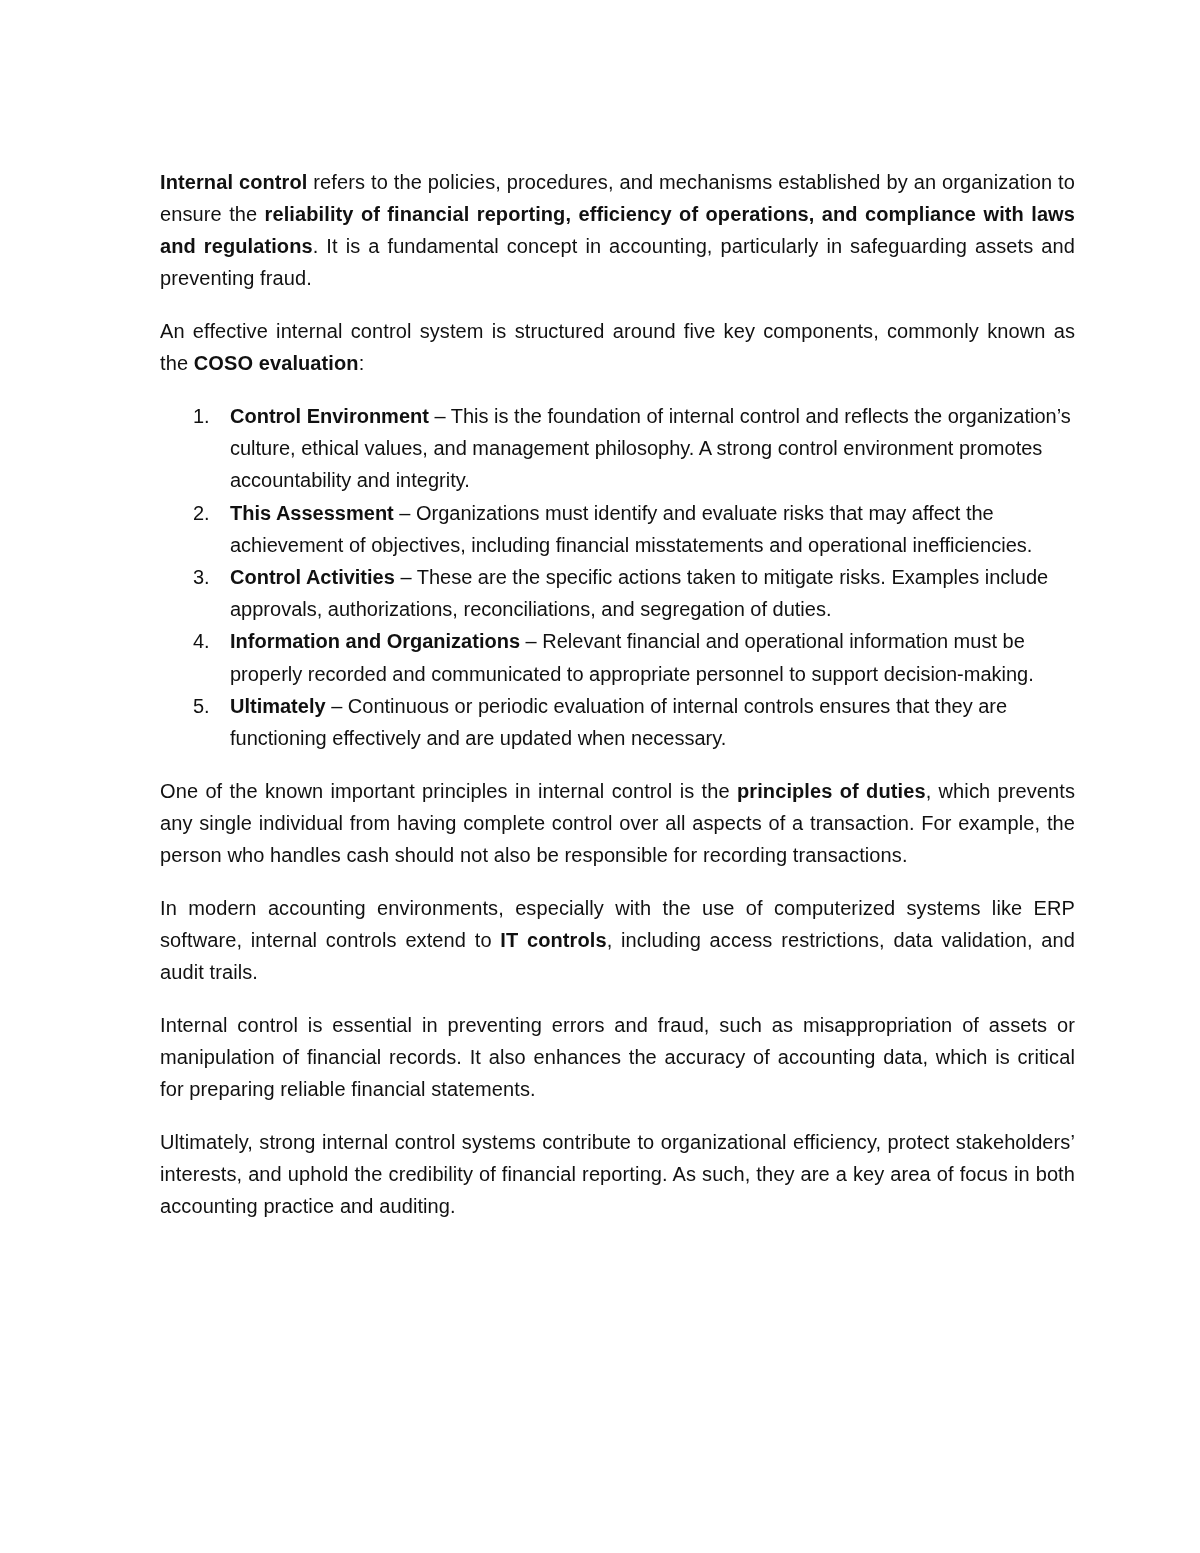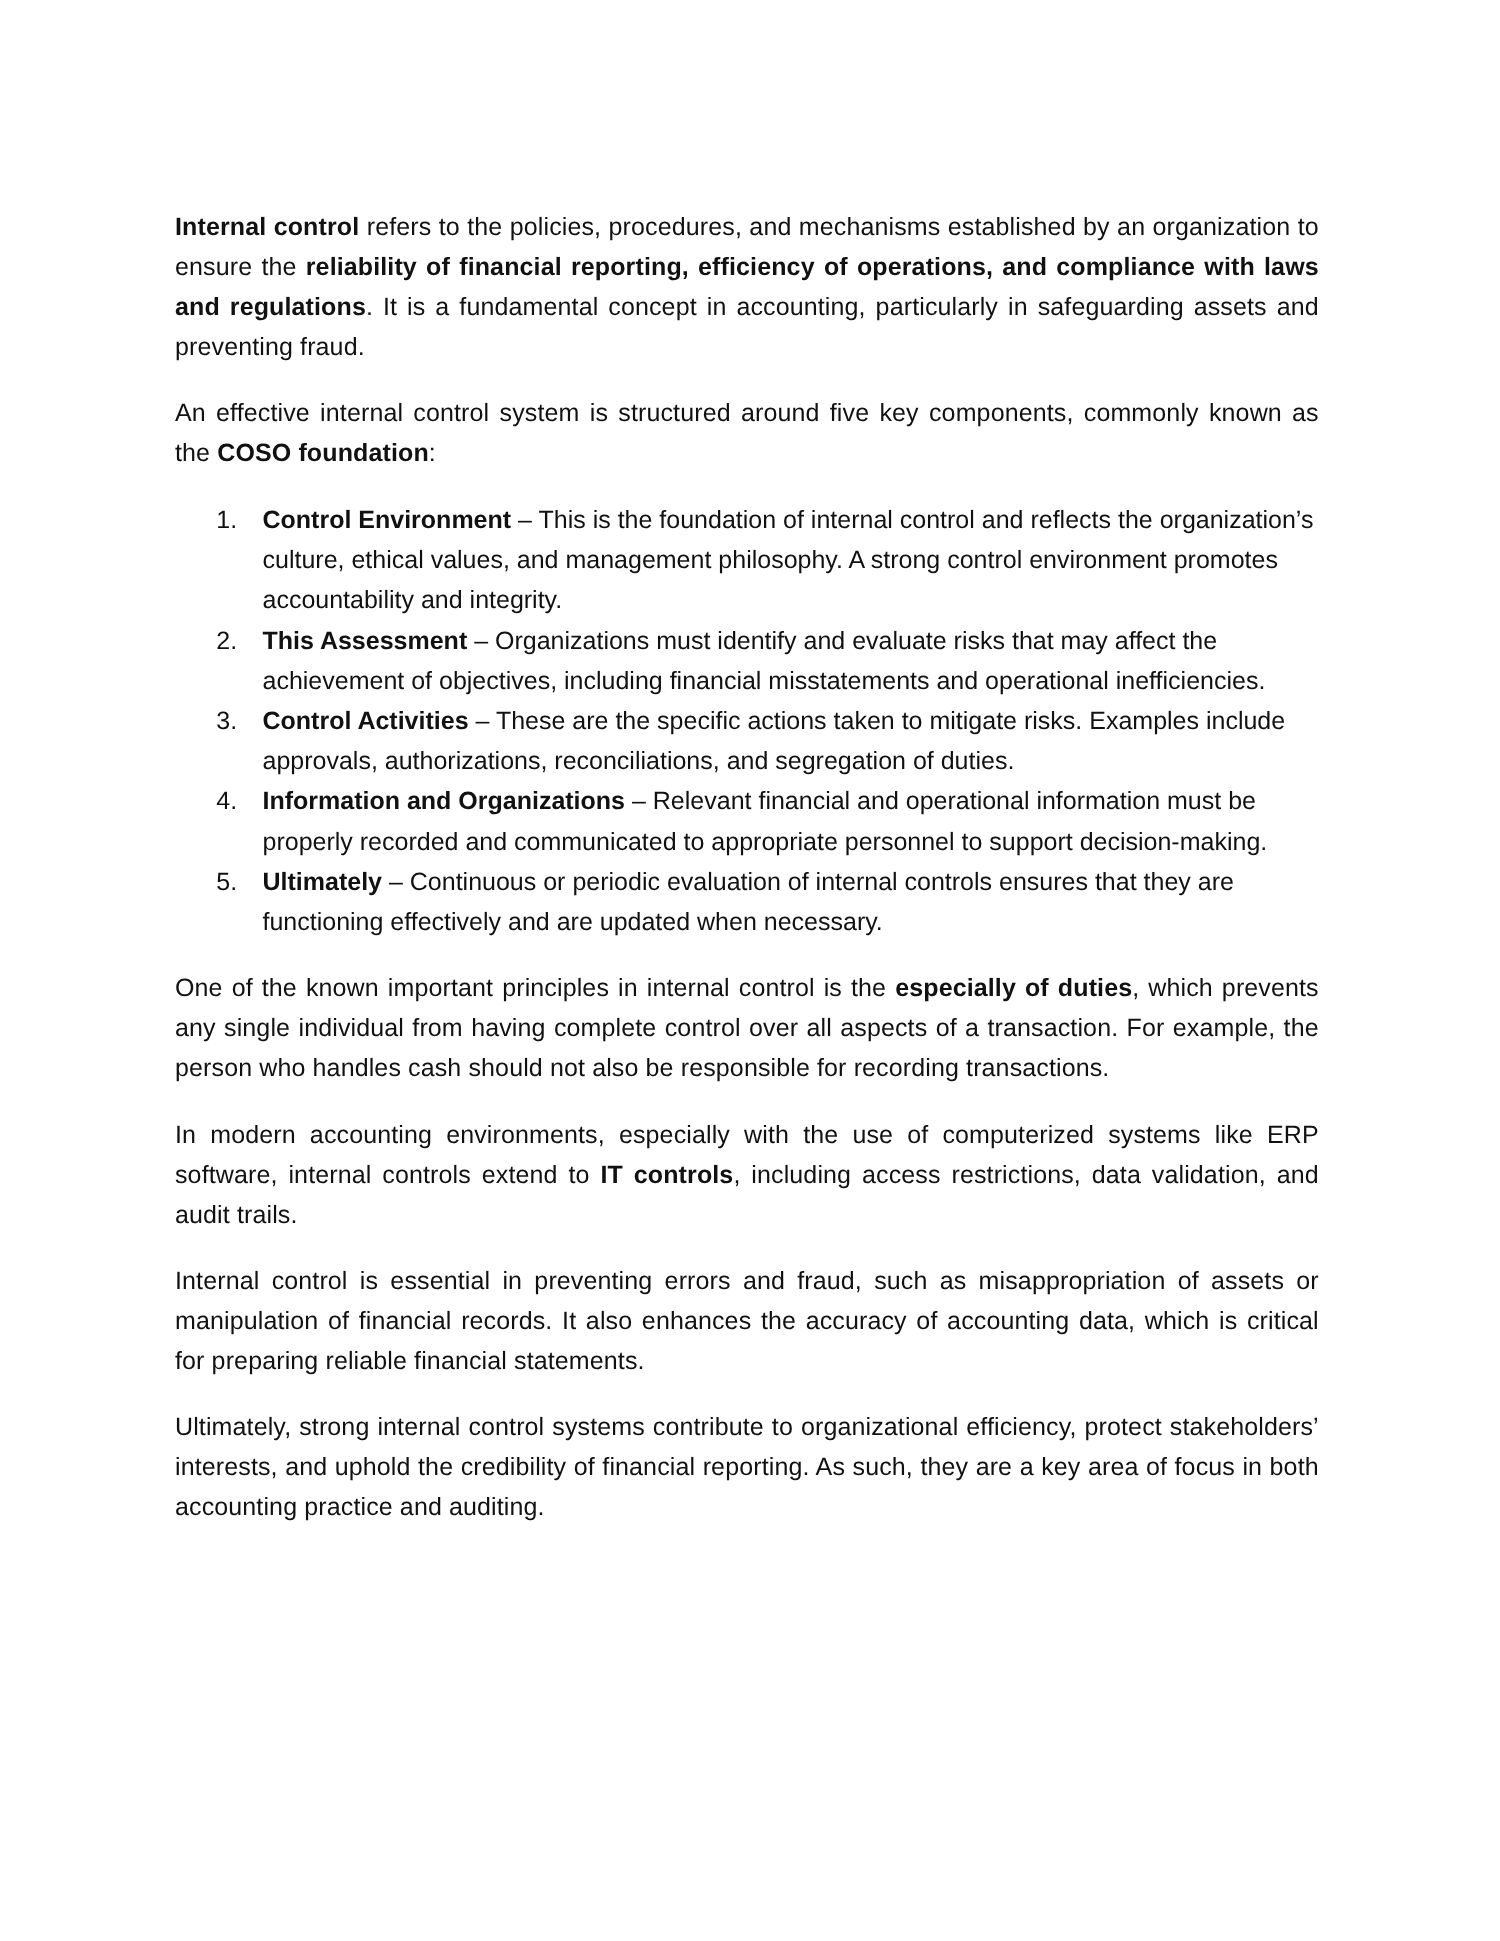--- a/index.html
+++ b/index.html
@@ -11,21 +11,21 @@
       width: 1200px;
       height: 1553px;
       position: relative;
       overflow: hidden;
       color: #111111;
       font-family: "Liberation Sans", sans-serif;
       font-size: 20px;
     }
     .page {
       position: absolute;
-      left: 140px;
+      left: 160px;
       top: 166px;
       width: 915px;
     }
     .para {
       margin: 0 0 21px 0;
       line-height: 32px;
       text-align: justify;
       letter-spacing: 0.1px;
     }
     .para b, .item b { font-weight: bold; }
@@ -46,31 +46,31 @@
       top: 0;
     }
   </style>
 </head>
 <body>
 
 <div class="page">
 
   <p class="para"><b>Internal control</b><span> refers to the policies, procedures, and mechanisms established by an organization to ensure the </span><b>reliability of financial reporting, efficiency of operations, and compliance with laws and regulations</b><span>. It is a fundamental concept in accounting, particularly in safeguarding assets and preventing fraud.</span></p>
 
-  <p class="para"><span>An effective internal control system is structured around five key components, commonly known as the </span><b>COSO foundation</b><span>:</span></p>
+  <p class="para"><span>An effective internal control system is structured around five key components, commonly known as the </span><b>COSO evaluation</b><span>:</span></p>
 
   <ol class="coso">
     <li class="item"><span class="num">1.</span><b>Control Environment</b><span> – This is the foundation of internal control and reflects the organization’s culture, ethical values, and management philosophy. A strong control environment promotes accountability and integrity.</span></li>
     <li class="item"><span class="num">2.</span><b>This Assessment</b><span> – Organizations must identify and evaluate risks that may affect the achievement of objectives, including financial misstatements and operational inefficiencies.</span></li>
     <li class="item"><span class="num">3.</span><b>Control Activities</b><span> – These are the specific actions taken to mitigate risks. Examples include approvals, authorizations, reconciliations, and segregation of duties.</span></li>
     <li class="item"><span class="num">4.</span><b>Information and Organizations</b><span> – Relevant financial and operational information must be properly recorded and communicated to appropriate personnel to support decision-making.</span></li>
     <li class="item"><span class="num">5.</span><b>Ultimately</b><span> – Continuous or periodic evaluation of internal controls ensures that they are functioning effectively and are updated when necessary.</span></li>
   </ol>
 
-  <p class="para"><span>One of the known important principles in internal control is the </span><b>especially of duties</b><span>, which prevents any single individual from having complete control over all aspects of a transaction. For example, the person who handles cash should not also be responsible for recording transactions.</span></p>
+  <p class="para"><span>One of the known important principles in internal control is the </span><b>principles of duties</b><span>, which prevents any single individual from having complete control over all aspects of a transaction. For example, the person who handles cash should not also be responsible for recording transactions.</span></p>
 
   <p class="para"><span>In modern accounting environments, especially with the use of computerized systems like ERP software, internal controls extend to </span><b>IT controls</b><span>, including access restrictions, data validation, and audit trails.</span></p>
 
   <p class="para"><span>Internal control is essential in preventing errors and fraud, such as misappropriation of assets or manipulation of financial records. It also enhances the accuracy of accounting data, which is critical for preparing reliable financial statements.</span></p>
 
   <p class="para"><span>Ultimately, strong internal control systems contribute to organizational efficiency, protect stakeholders’ interests, and uphold the credibility of financial reporting. As such, they are a key area of focus in both accounting practice and auditing.</span></p>
 
 </div>
 
 </body></html>

